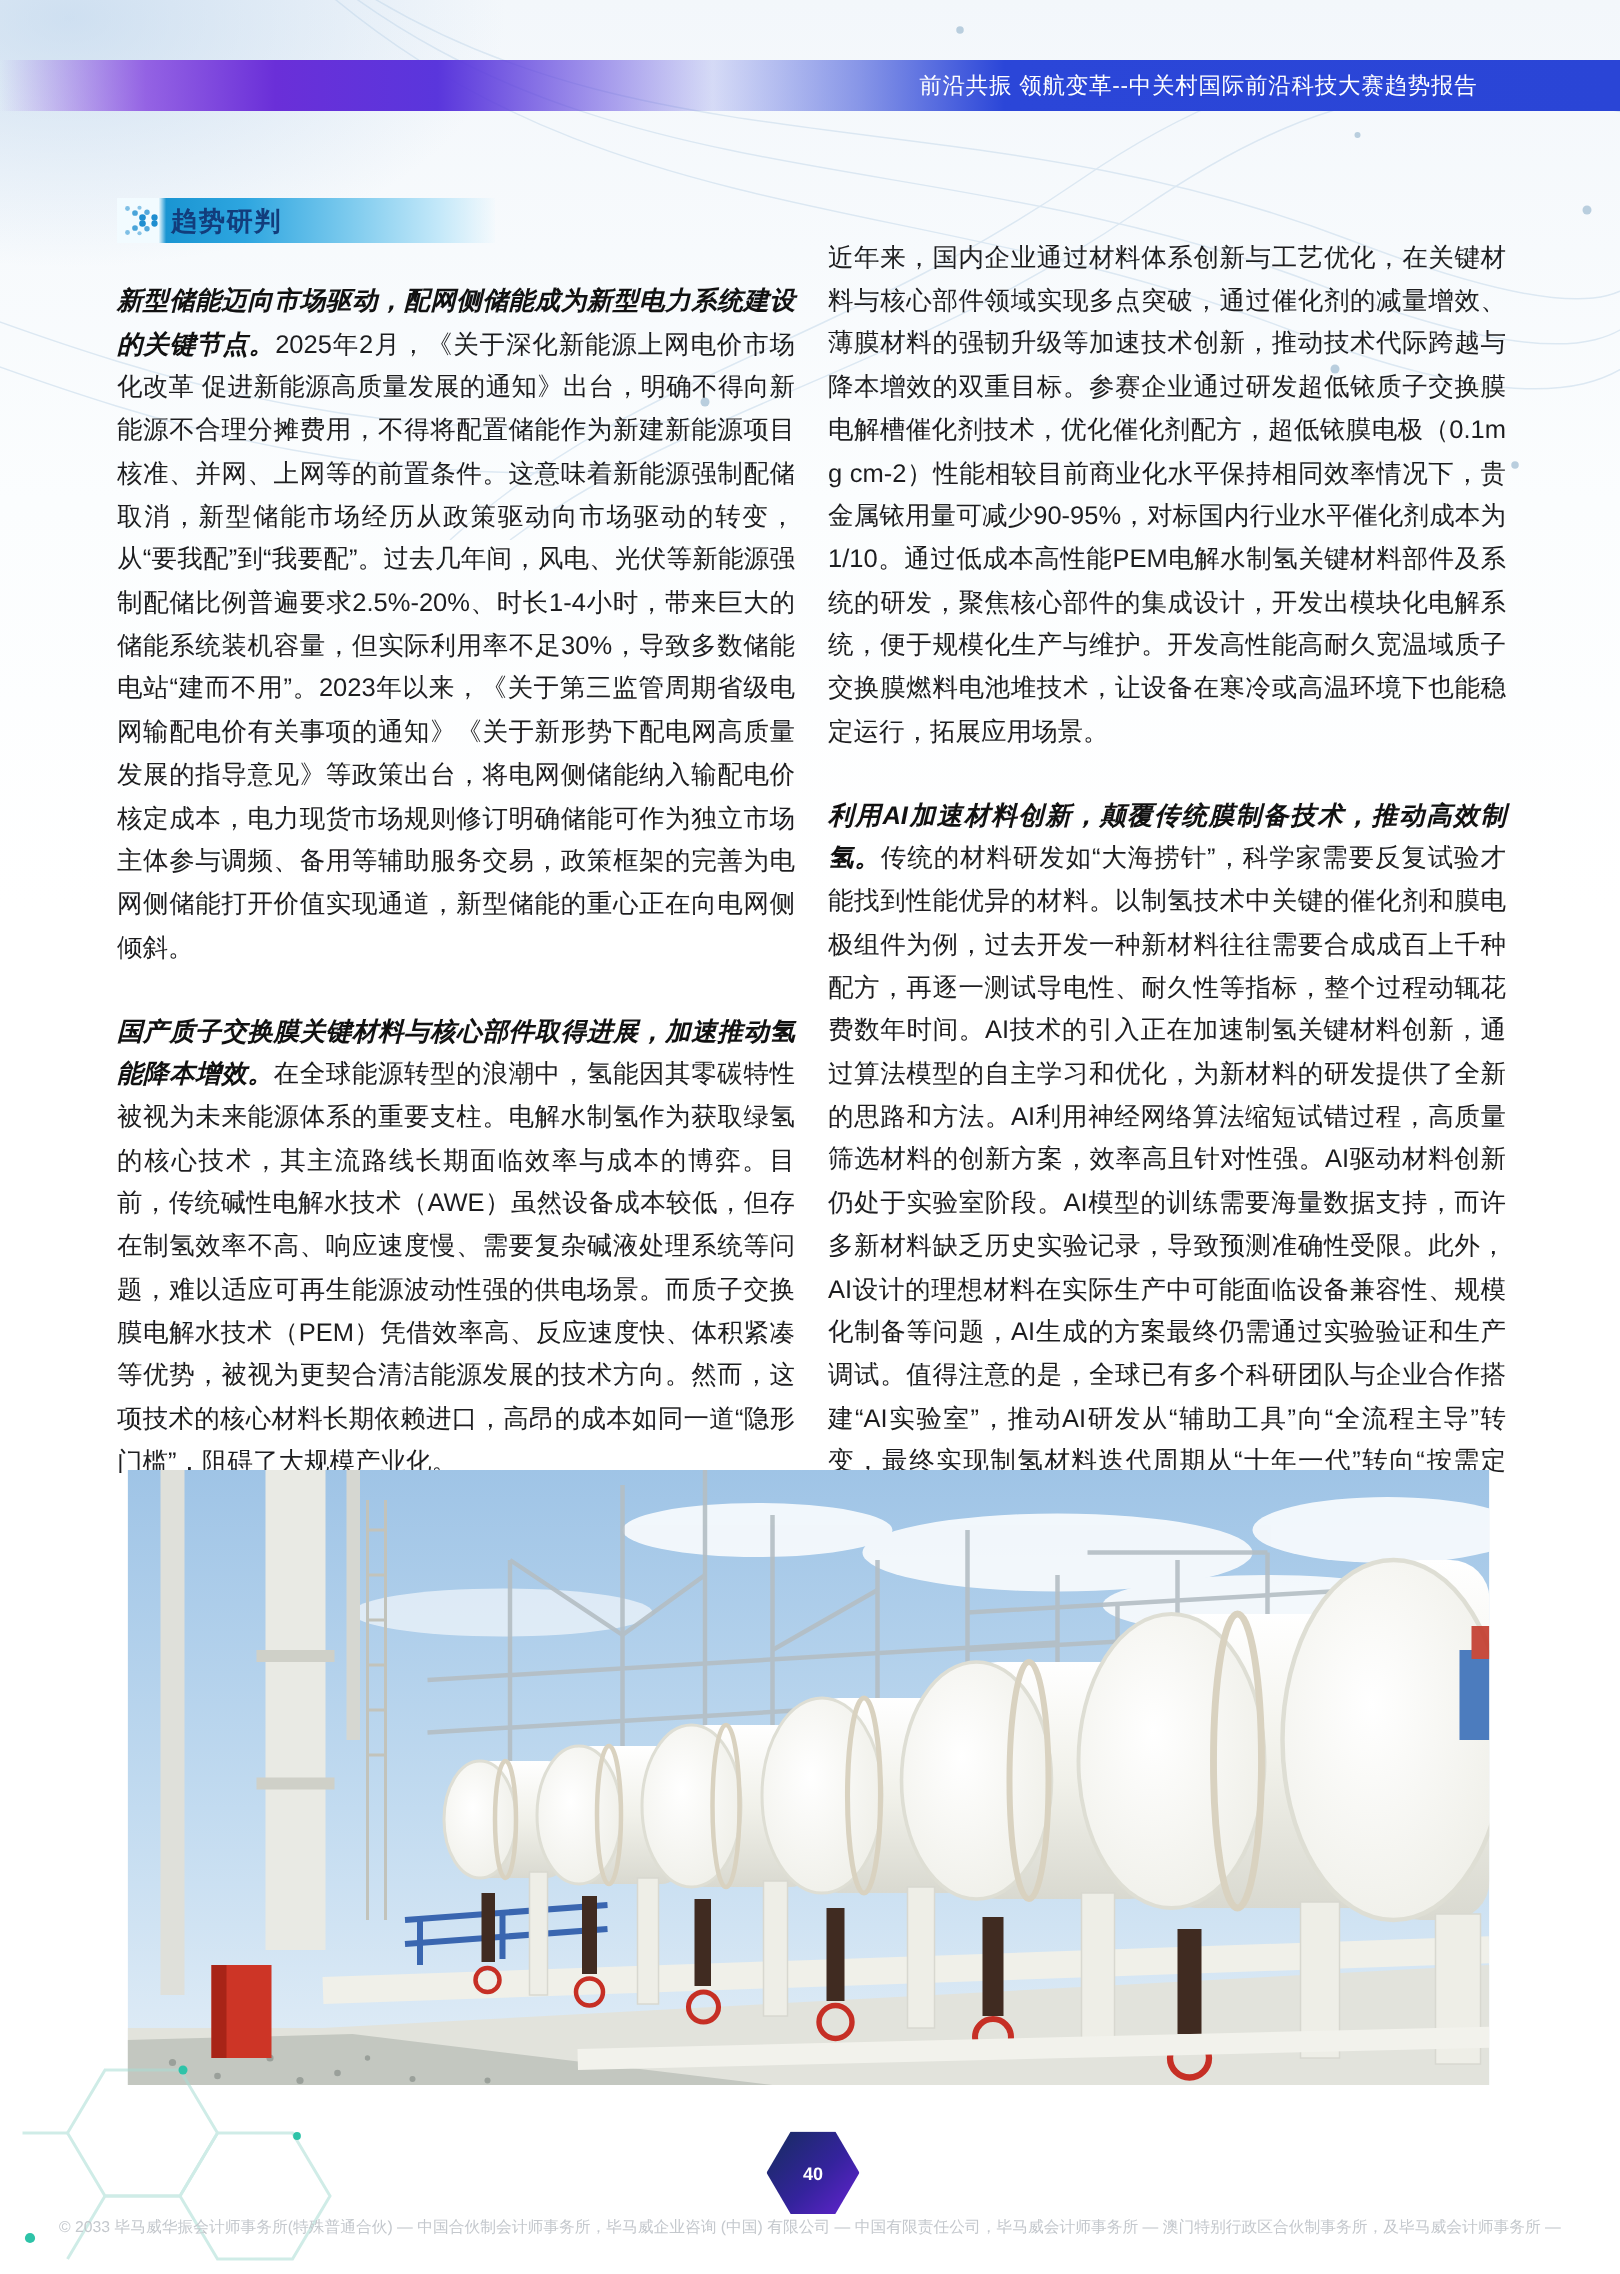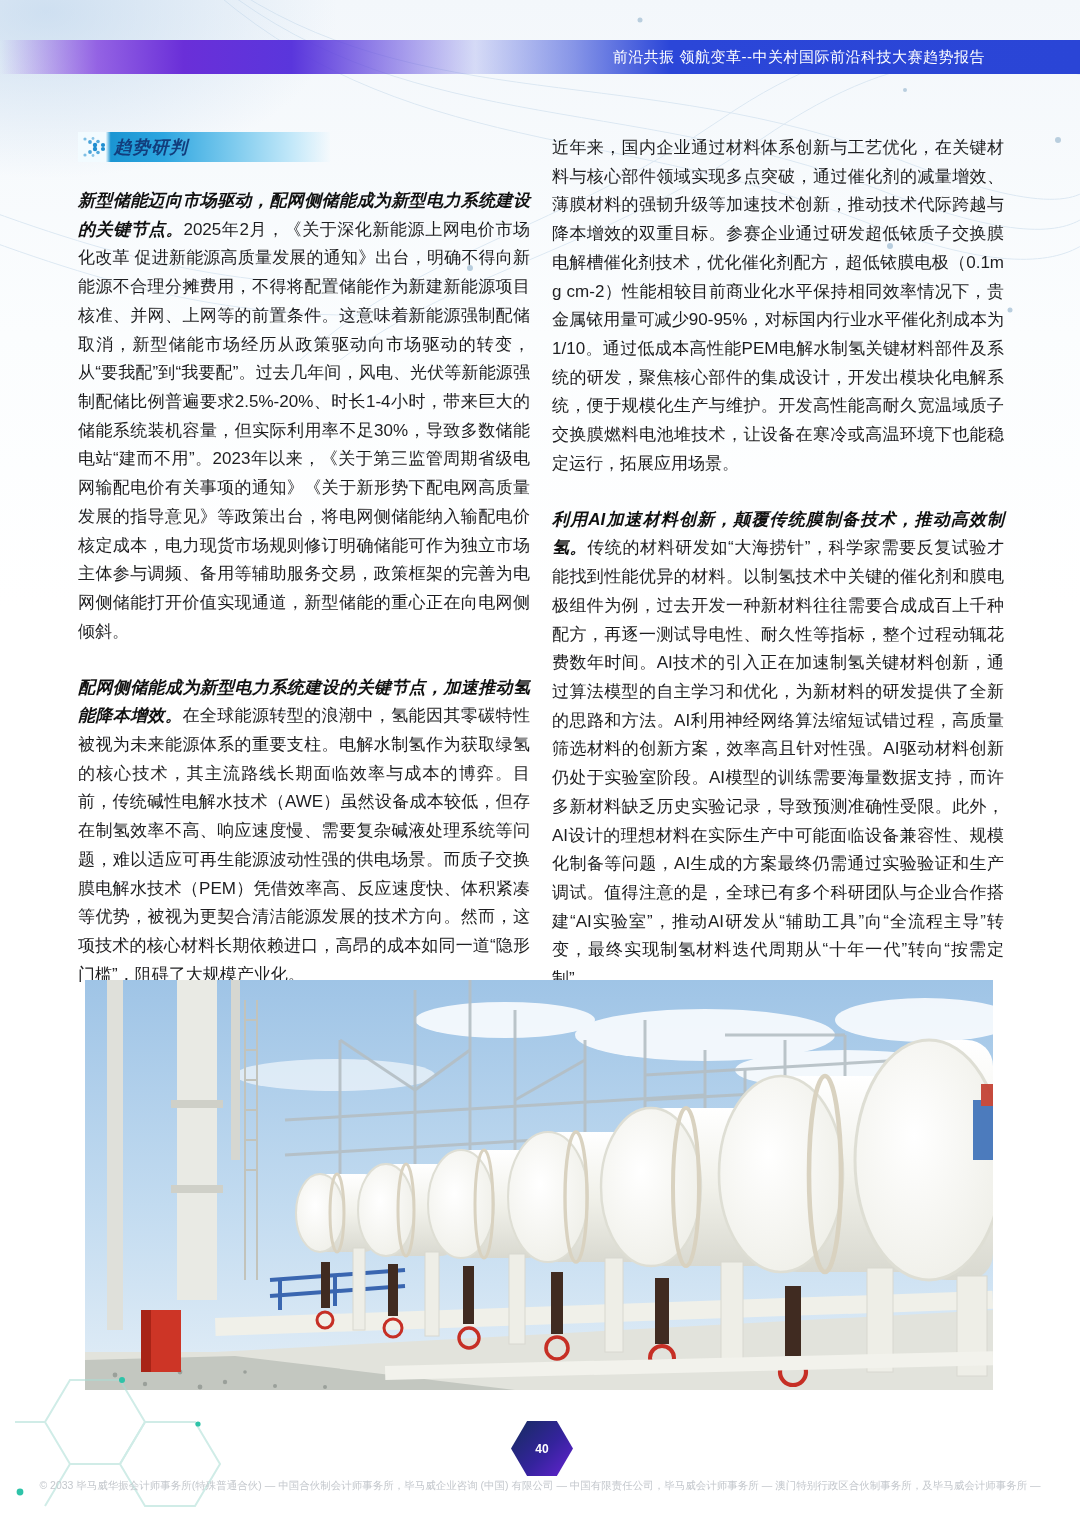--- a/index.html
+++ b/index.html
@@ -20,28 +20,28 @@
     position:absolute; top:40px; left:0; width:1080px; height:34px;
     background:linear-gradient(90deg,
       rgba(255,255,255,0) 0%, rgba(124,54,222,.75) 9%, #6a2fd8 17%, #5a36dc 27%,
       rgba(120,130,230,.25) 44%, rgba(47,70,215,.55) 53%, #2b46d8 62%, #2a45d6 100%);
     display:flex; align-items:center; justify-content:flex-end;
   }
   .header-title { color:#ffffff; font-size:15px; letter-spacing:.5px; padding-right:95px; }
   
   .content { position:absolute; top:132px; left:78px; width:926px; display:flex; gap:22px; }
   .col { width:452px; }
-  .col-right { padding-top:2px; }
+  .col-right { padding-top:2px;margin-top:24px; }
   .section-badge {
     display:flex; align-items:center; width:252px; height:30px; margin-bottom:25px;
     background:linear-gradient(90deg,#f2fbff 0%, #f2fbff 11%, #1a95d2 13%, #2ea6e0 34%,
       #7ecbee 62%, #c3e8f9 85%, rgba(235,248,254,.2) 100%);
   }
   .badge-icon { width:34px; height:30px; display:flex; align-items:center; justify-content:center; }
-  .badge-label { color:#123d7c; font-weight:bold; font-size:17.5px; letter-spacing:1px; padding-left:2px;font-style:italic; }
+  .badge-label { color:#123d7c; font-weight:bold; font-size:17.5px; letter-spacing:1px; padding-left:2px; }
   .para {
     font-size:17px; line-height:1.69; color:#1d1d1f; text-align:justify;
     margin-bottom:27px; word-break:break-all;
   }
   .para:last-child { margin-bottom:0; }
   .lead { font-weight:bold; color:#111;font-style:italic; }
   
   .photo-frame { position:absolute; left:85px; top:980px; width:908px; height:410px; overflow:hidden; }
   .photo-frame svg { display:block; width:100%; height:100%; }
   
@@ -103,21 +103,21 @@
               <circle cx="21" cy="9" r="2.1"></circle>
                 <circle cx="21" cy="13" r="2.1"></circle>
               <circle cx="16" cy="16.5" r="1.8" opacity=".75"></circle>
                 <circle cx="11" cy="19.5" r="1.4" opacity=".5"></circle>
             </g>
           </svg>
         </span>
         <span class="badge-label">趋势研判</span>
       </div>
       <p class="para"><span class="lead">新型储能迈向市场驱动，配网侧储能成为新型电力系统建设的关键节点。</span><span>2025年2月，《关于深化新能源上网电价市场化改革 促进新能源高质量发展的通知》出台，明确不得向新能源不合理分摊费用，不得将配置储能作为新建新能源项目核准、并网、上网等的前置条件。这意味着新能源强制配储取消，新型储能市场经历从政策驱动向市场驱动的转变，从“要我配”到“我要配”。过去几年间，风电、光伏等新能源强制配储比例普遍要求2.5%-20%、时长1-4小时，带来巨大的储能系统装机容量，但实际利用率不足30%，导致多数储能电站“建而不用”。2023年以来，《关于第三监管周期省级电网输配电价有关事项的通知》《关于新形势下配电网高质量发展的指导意见》等政策出台，将电网侧储能纳入输配电价核定成本，电力现货市场规则修订明确储能可作为独立市场主体参与调频、备用等辅助服务交易，政策框架的完善为电网侧储能打开价值实现通道，新型储能的重心正在向电网侧倾斜。</span></p>
-      <p class="para"><span class="lead">配网侧储能成为新型电力系统建设的关键节点，加速推动氢能降本增效。</span><span>在全球能源转型的浪潮中，氢能因其零碳特性被视为未来能源体系的重要支柱。电解水制氢作为获取绿氢的核心技术，其主流路线长期面临效率与成本的博弈。目前，传统碱性电解水技术（AWE）虽然设备成本较低，但存在制氢效率不高、响应速度慢、需要复杂碱液处理系统等问题，难以适应可再生能源波动性强的供电场景。而质子交换膜电解水技术（PEM）凭借效率高、反应速度快、体积紧凑等优势，被视为更契合清洁能源发展的技术方向。然而，这项技术的核心材料长期依赖进口，高昂的成本如同一道“隐形门槛”，阻碍了大规模产业化。</span></p>
+      <p class="para"><span class="lead">国产质子交换膜关键材料与核心部件取得进展，加速推动氢能降本增效。</span><span>在全球能源转型的浪潮中，氢能因其零碳特性被视为未来能源体系的重要支柱。电解水制氢作为获取绿氢的核心技术，其主流路线长期面临效率与成本的博弈。目前，传统碱性电解水技术（AWE）虽然设备成本较低，但存在制氢效率不高、响应速度慢、需要复杂碱液处理系统等问题，难以适应可再生能源波动性强的供电场景。而质子交换膜电解水技术（PEM）凭借效率高、反应速度快、体积紧凑等优势，被视为更契合清洁能源发展的技术方向。然而，这项技术的核心材料长期依赖进口，高昂的成本如同一道“隐形门槛”，阻碍了大规模产业化。</span></p>
     </div>
     <div class="col col-right">
       <p class="para"><span class="lead"></span><span>近年来，国内企业通过材料体系创新与工艺优化，在关键材料与核心部件领域实现多点突破，通过催化剂的减量增效、薄膜材料的强韧升级等加速技术创新，推动技术代际跨越与降本增效的双重目标。参赛企业通过研发超低铱质子交换膜电解槽催化剂技术，优化催化剂配方，超低铱膜电极（0.1mg cm-2）性能相较目前商业化水平保持相同效率情况下，贵金属铱用量可减少90-95%，对标国内行业水平催化剂成本为1/10。通过低成本高性能PEM电解水制氢关键材料部件及系统的研发，聚焦核心部件的集成设计，开发出模块化电解系统，便于规模化生产与维护。开发高性能高耐久宽温域质子交换膜燃料电池堆技术，让设备在寒冷或高温环境下也能稳定运行，拓展应用场景。</span></p>
       <p class="para"><span class="lead">利用AI加速材料创新，颠覆传统膜制备技术，推动高效制氢。</span><span>传统的材料研发如“大海捞针”，科学家需要反复试验才能找到性能优异的材料。以制氢技术中关键的催化剂和膜电极组件为例，过去开发一种新材料往往需要合成成百上千种配方，再逐一测试导电性、耐久性等指标，整个过程动辄花费数年时间。AI技术的引入正在加速制氢关键材料创新，通过算法模型的自主学习和优化，为新材料的研发提供了全新的思路和方法。AI利用神经网络算法缩短试错过程，高质量筛选材料的创新方案，效率高且针对性强。AI驱动材料创新仍处于实验室阶段。AI模型的训练需要海量数据支持，而许多新材料缺乏历史实验记录，导致预测准确性受限。此外，AI设计的理想材料在实际生产中可能面临设备兼容性、规模化制备等问题，AI生成的方案最终仍需通过实验验证和生产调试。值得注意的是，全球已有多个科研团队与企业合作搭建“AI实验室”，推动AI研发从“辅助工具”向“全流程主导”转变，最终实现制氢材料迭代周期从“十年一代”转向“按需定制”。</span></p>
     </div>
   </div>
 
   <div class="photo-frame">
     <svg viewBox="0 0 908 410" preserveAspectRatio="none">
       <defs>

